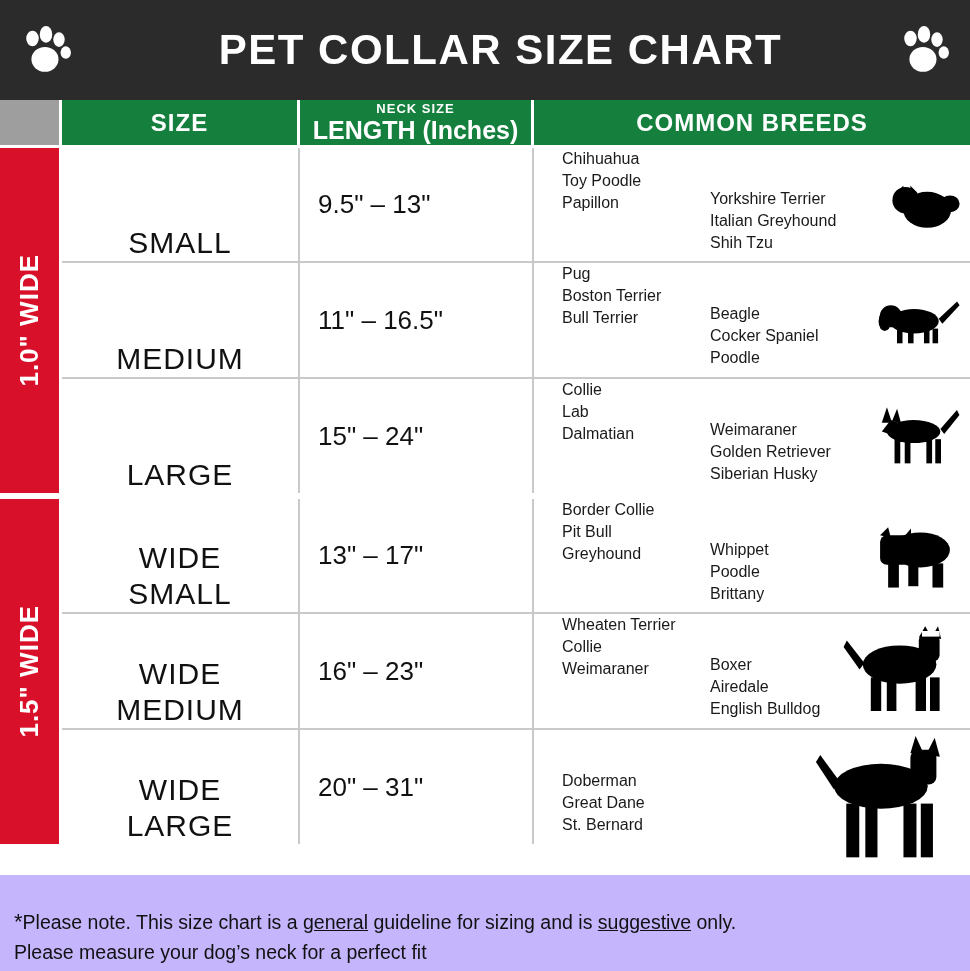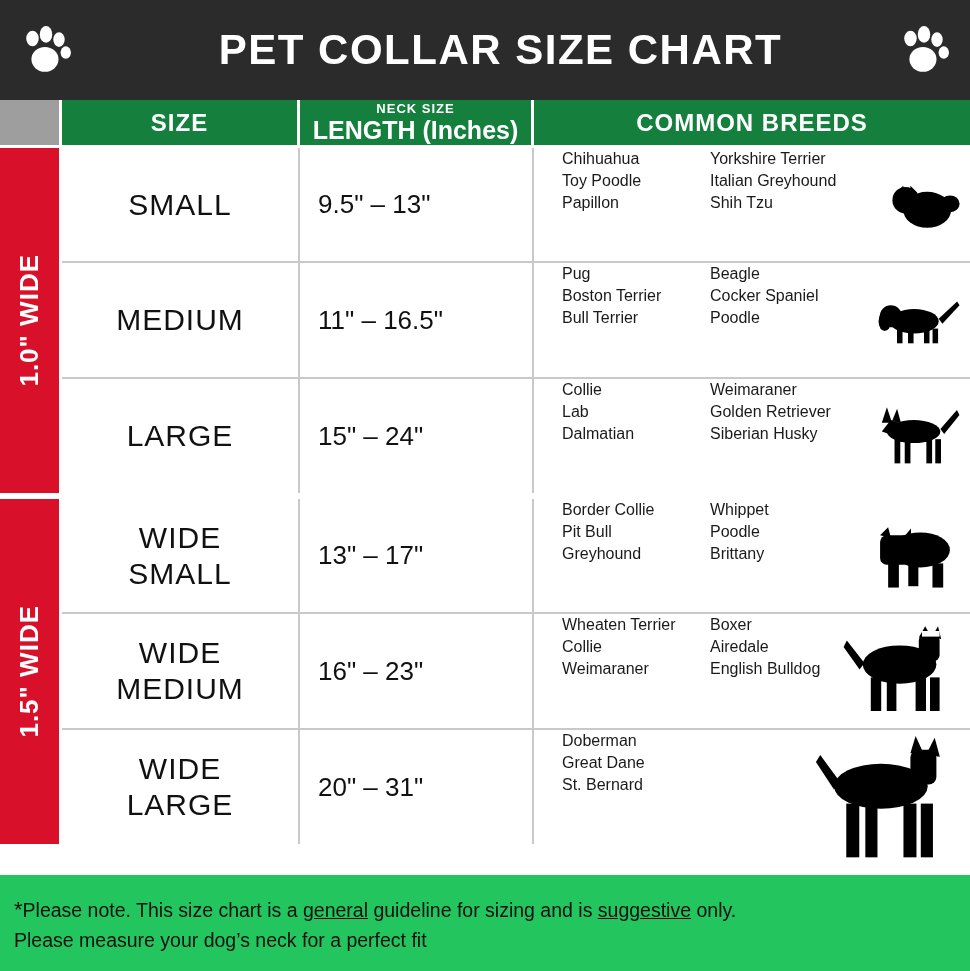--- a/index.html
+++ b/index.html
@@ -98,21 +98,21 @@
     border-top: 2px solid #c9c9c9;
     background: #ffffff;
   }
   .group .rows .row:first-child { border-top: 3px solid #ffffff; }
 
   .cell-size {
     width: 238px;
     display: flex;
     flex-direction: column;
     align-items: center;
-    justify-content: center;
+    justify-content: flex-end;
     font-size: 30px;
     color: #111111;
     letter-spacing: 1px;
     border-right: 2px solid #c9c9c9;
     line-height: 36px;
   }
   .cell-size .l2 { display: block; }
   .cell-len {
     width: 234px;
     display: flex;
@@ -128,39 +128,39 @@
     align-items: flex-start;
     position: relative;
     padding-left: 28px;
   }
   .breedcol {
     font-size: 16px;
     line-height: 22px;
     color: #1a1a1a;
     width: 148px;
   }
-  .breedcol.second { width: 160px; }
+  .breedcol.second { width: 160px; margin-top: 40px; }
   .dog {
     position: absolute;
     right: 8px;
     top: 50%;
     transform: translateY(-50%);
   }
 
   
   .note {
     position: absolute;
     left: 0; bottom: 0;
     width: 970px;
     height: 96px;
-    background: #22c55e;
+    background: #c4b5fd;
     color: #111111;
     font-size: 19.5px;
     line-height: 30px;
-    padding: 20px 14px 0 14px;
+    padding: 32px 14px 0 14px;
   }
   .note u { text-decoration: underline; }
   .star { font-size: 22px; }
 </style>
 </head>
 <body>
 
 <div class="page">
 
   <div class="header">

